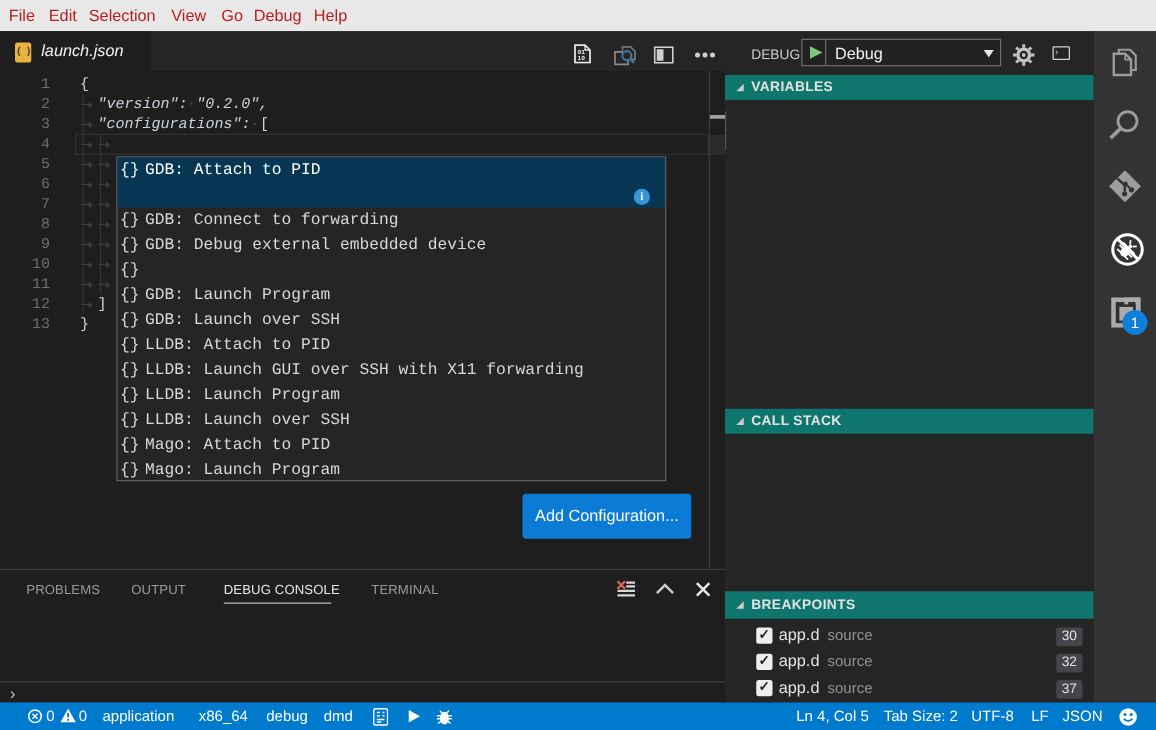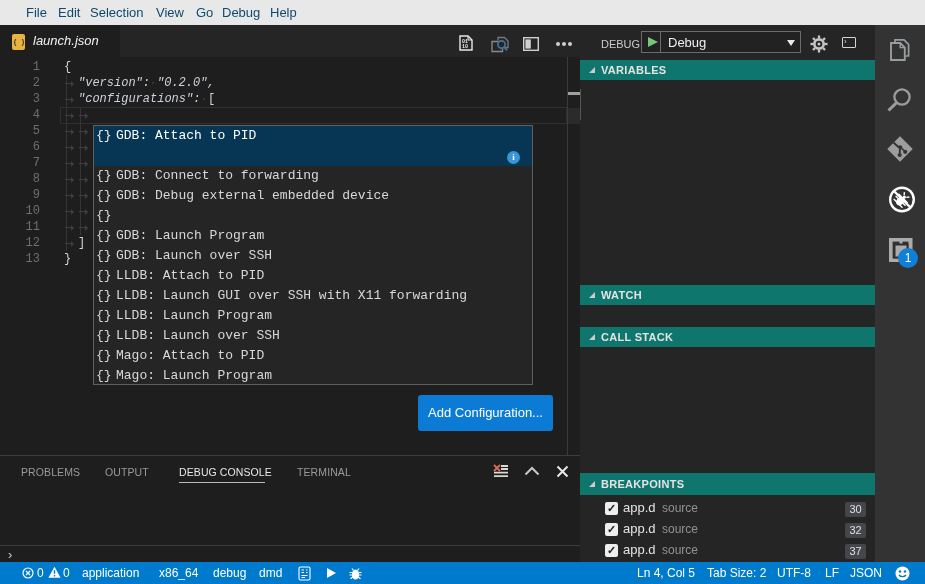--- a/index.html
+++ b/index.html
@@ -3,21 +3,21 @@
 <meta charset="utf-8">
 <style>
   * { margin:0; padding:0; box-sizing:border-box; }
   html,body { width:925px; height:584px; overflow:hidden; background:#1e1e1e;
     font-family:"Liberation Sans", sans-serif; }
   #app { position:relative; width:925px; height:584px; }
   .abs { position:absolute; }
 
   
   #menubar { left:0; top:0; width:925px; height:25px; background:#e8e8e8; }
-  #menubar span { position:absolute; top:5px; font-size:13px; color:#0c4a6e;margin-left:19px; }
+  #menubar span { position:absolute; top:5px; font-size:13px; color:#b91c1c; }
 
   
   #tabbar { left:0; top:25px; width:580px; height:32px; background:#252526; }
   #tab1 { position:absolute; left:0; top:0; width:120px; height:32px; background:#1e1e1e; }
   .jsonicon { position:absolute; left:12px; top:8.5px; width:13px; height:16px;
      background:#e8b341; border-radius:2px; color:#42382a; font-size:8px; font-weight:bold;
      text-align:center; line-height:16px; font-family:"Liberation Mono",monospace; letter-spacing:-1px; }
   #tab1 .lbl { position:absolute; left:33px; top:8px; font-size:13px; font-style:italic; color:#f3f3f3; }
 
   
@@ -223,24 +223,20 @@
       </g>
     </svg>
     <div class="abs" style="left:262px;top:12px;width:14px;height:11px;border:1.5px solid #d4d4d4;border-radius:1px">
       <div style="position:absolute;left:1px;top:-1px;color:#d4d4d4;font-size:8px;line-height:9px">›</div>
     </div>
 
     <div class="shead" style="top:35px">
         <div class="twist"></div>
         <div class="t">VARIABLES</div>
       </div>
-    <div class="shead" style="top:260px">
-        <div class="twist"></div>
-        <div class="t">WATCH</div>
-      </div>
     <div class="shead" style="top:302px">
         <div class="twist"></div>
         <div class="t">CALL STACK</div>
       </div>
     <div class="shead" style="top:448px;height:22px">
         <div class="twist" style="top:8px"></div>
         <div class="t" style="top:5px">BREAKPOINTS</div>
       </div>
 
     <div class="abs" style="left:25px;top:477px;width:13px;height:13px;background:#eeeeee;border-radius:2px;color:#222;font-size:11px;line-height:12px;text-align:center;font-weight:bold">✓</div>

